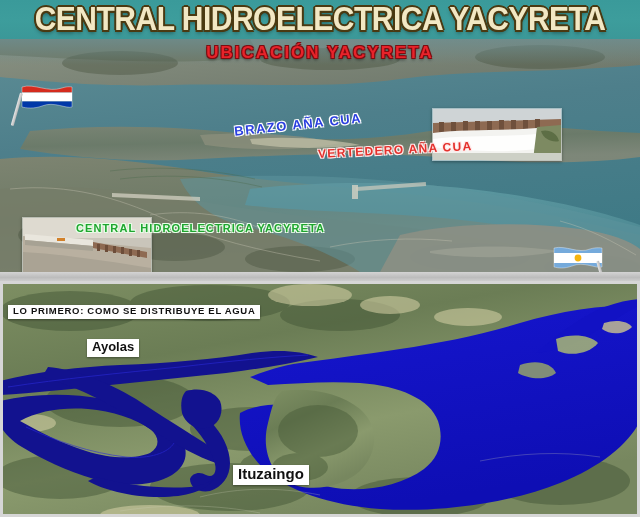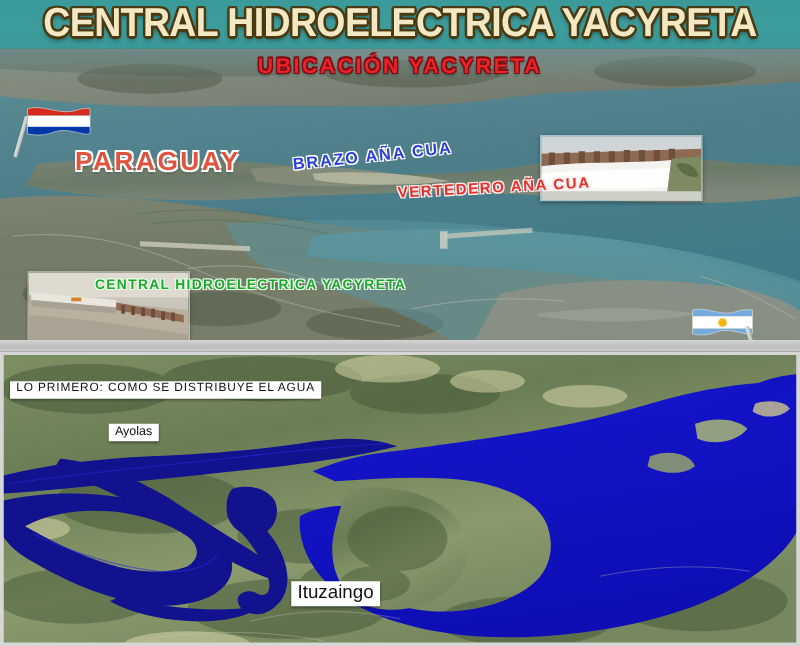--- a/index.html
+++ b/index.html
@@ -101,25 +101,25 @@
   }
   #panel-bottom .edge{
     position:absolute;left:0;top:0;width:640px;height:236px;
     box-shadow:inset 0 0 0 3px #d6d6d6;
     z-index:60;pointer-events:none;
   }
 
   
   .placebox{
     position:absolute;background:#ffffff;color:#111;
-    font-weight:normal;padding:1px 5px 2px 5px;white-space:nowrap;
+    font-weight:bold;padding:1px 5px 2px 5px;white-space:nowrap;
     box-shadow:0 1px 2px rgba(0,0,0,.4);z-index:45;line-height:1.12;
   }
   #box-lo-primero{left:8px;top:305px;font-size:9.5px;letter-spacing:.7px;}
-  #box-ayolas{left:87px;top:339px;font-size:10px;}
+  #box-ayolas{left:87px;top:339px;font-size:13px;}
   #box-san-antonio{left:99px;top:424px;font-size:14px;}
   #box-ituzaingo{left:233px;top:465px;font-size:15px;}
 </style>
 </head>
 <body>
 
 <div id="root">
 
   <div id="titlebar">
     <div id="title-text">CENTRAL HIDROELECTRICA YACYRETA</div>
@@ -280,21 +280,20 @@
           <rect x="90" y="28" width="3" height="7"></rect>
             <rect x="98" y="29" width="3" height="7"></rect>
           <rect x="106" y="31" width="3" height="7"></rect>
             <rect x="114" y="32" width="3" height="7"></rect>
         </g>
         <rect x="34" y="20" width="8" height="3" fill="#d2812a"></rect>
         <path d="M0,34 C40,36 90,44 128,50 L128,55 L0,55 Z" fill="#aaa394"></path>
       </svg>
     </div>
 
-    <div class="maplabel" id="lbl-paraguay">PARAGUAY</div>
 
     <div class="maplabel" id="lbl-brazo">BRAZO AÑA CUA</div>
     <div class="maplabel" id="lbl-vertedero">VERTEDERO AÑA CUA</div>
     <div class="maplabel" id="lbl-central">CENTRAL HIDROELECTRICA YACYRETA</div>
   </div>
 
   <div id="divider"></div>
 
   <div id="panel-bottom">
 

